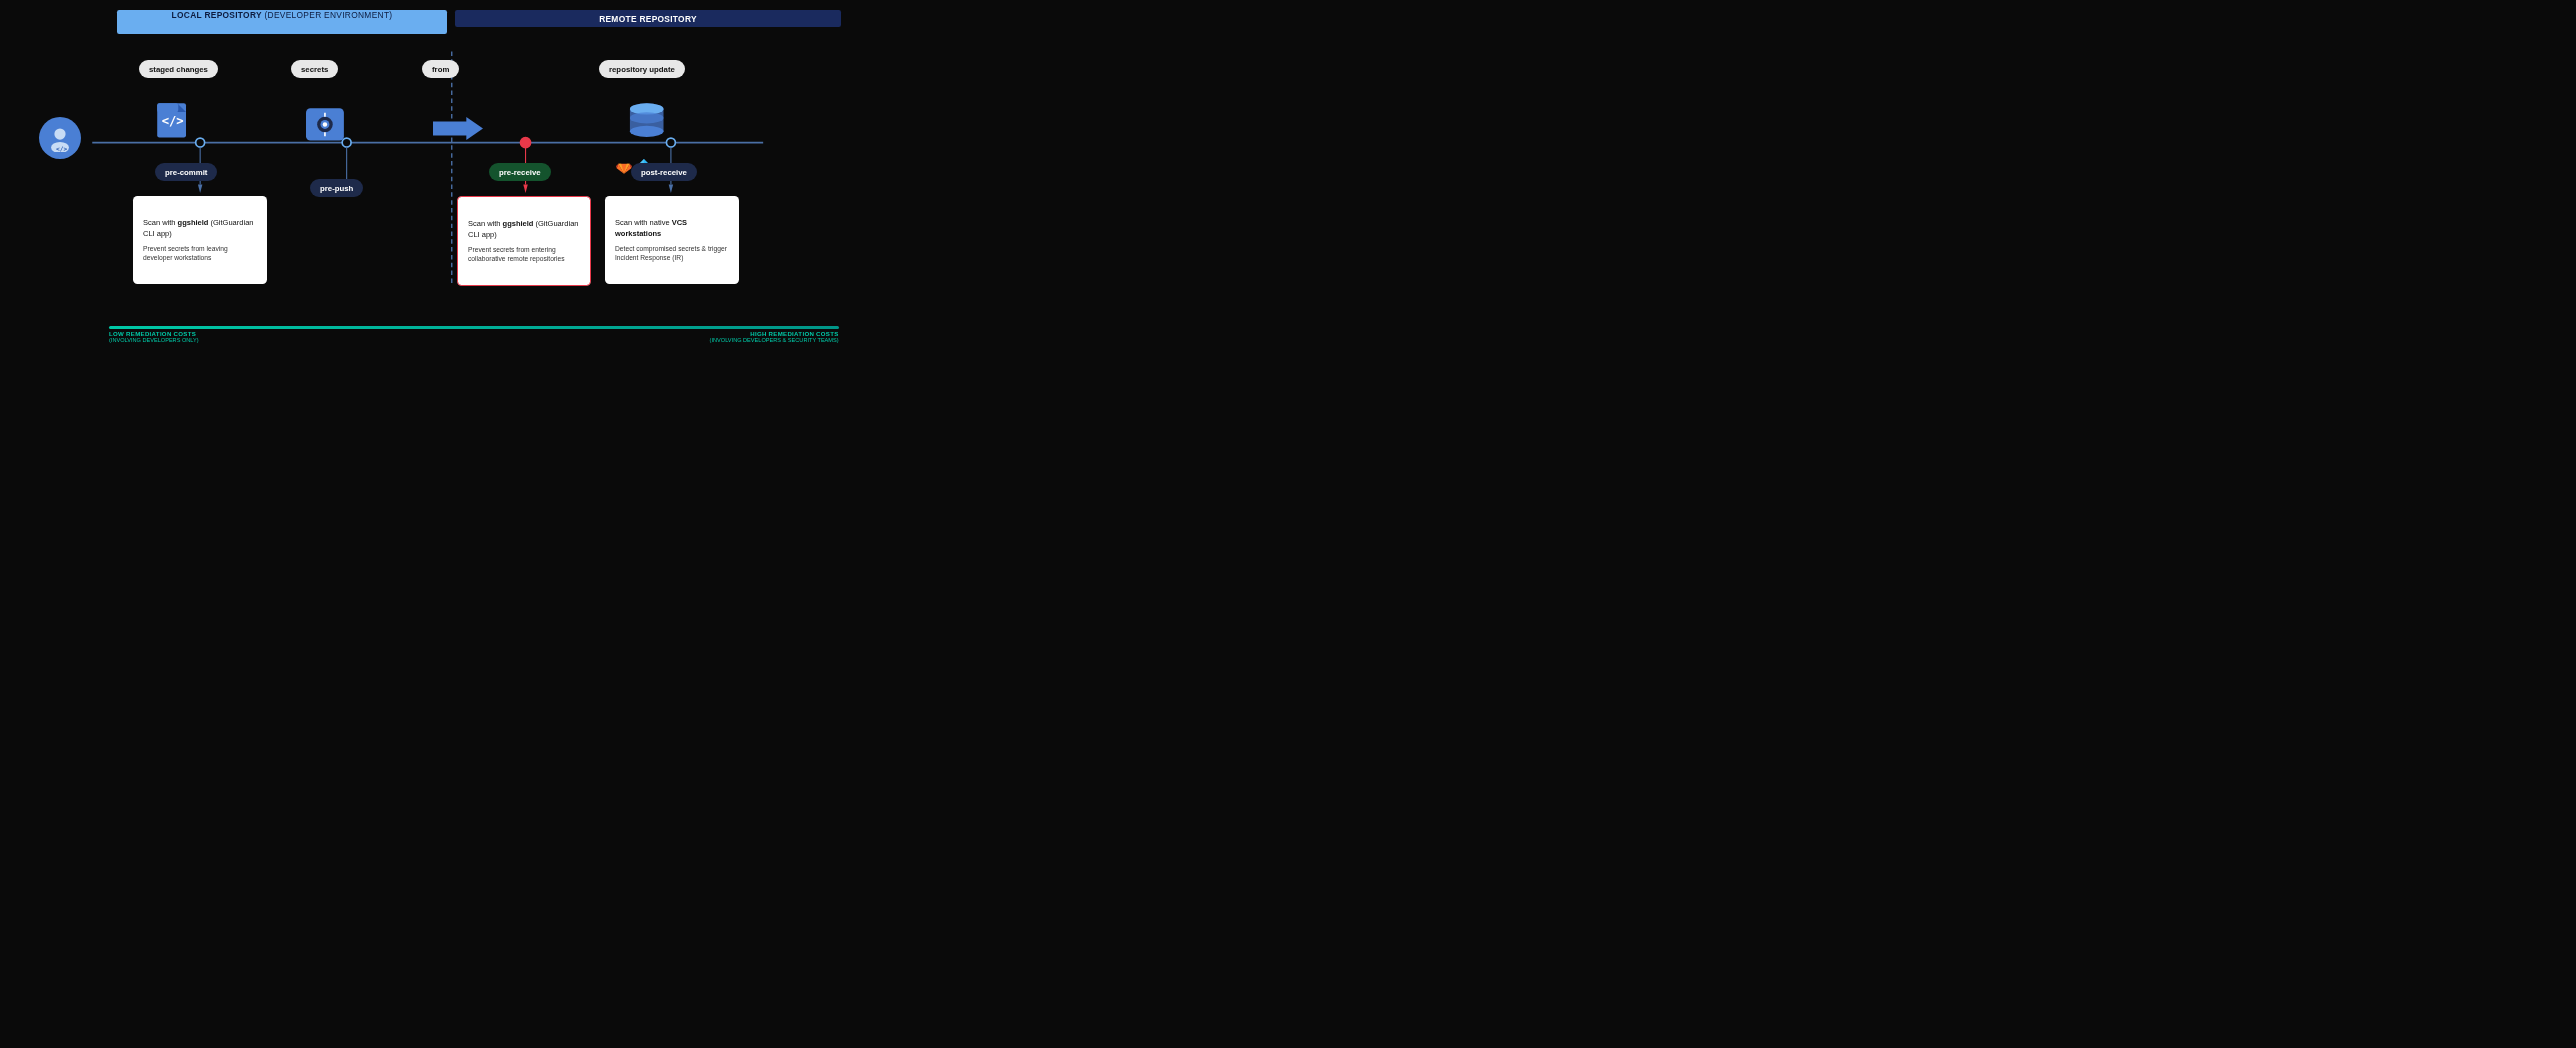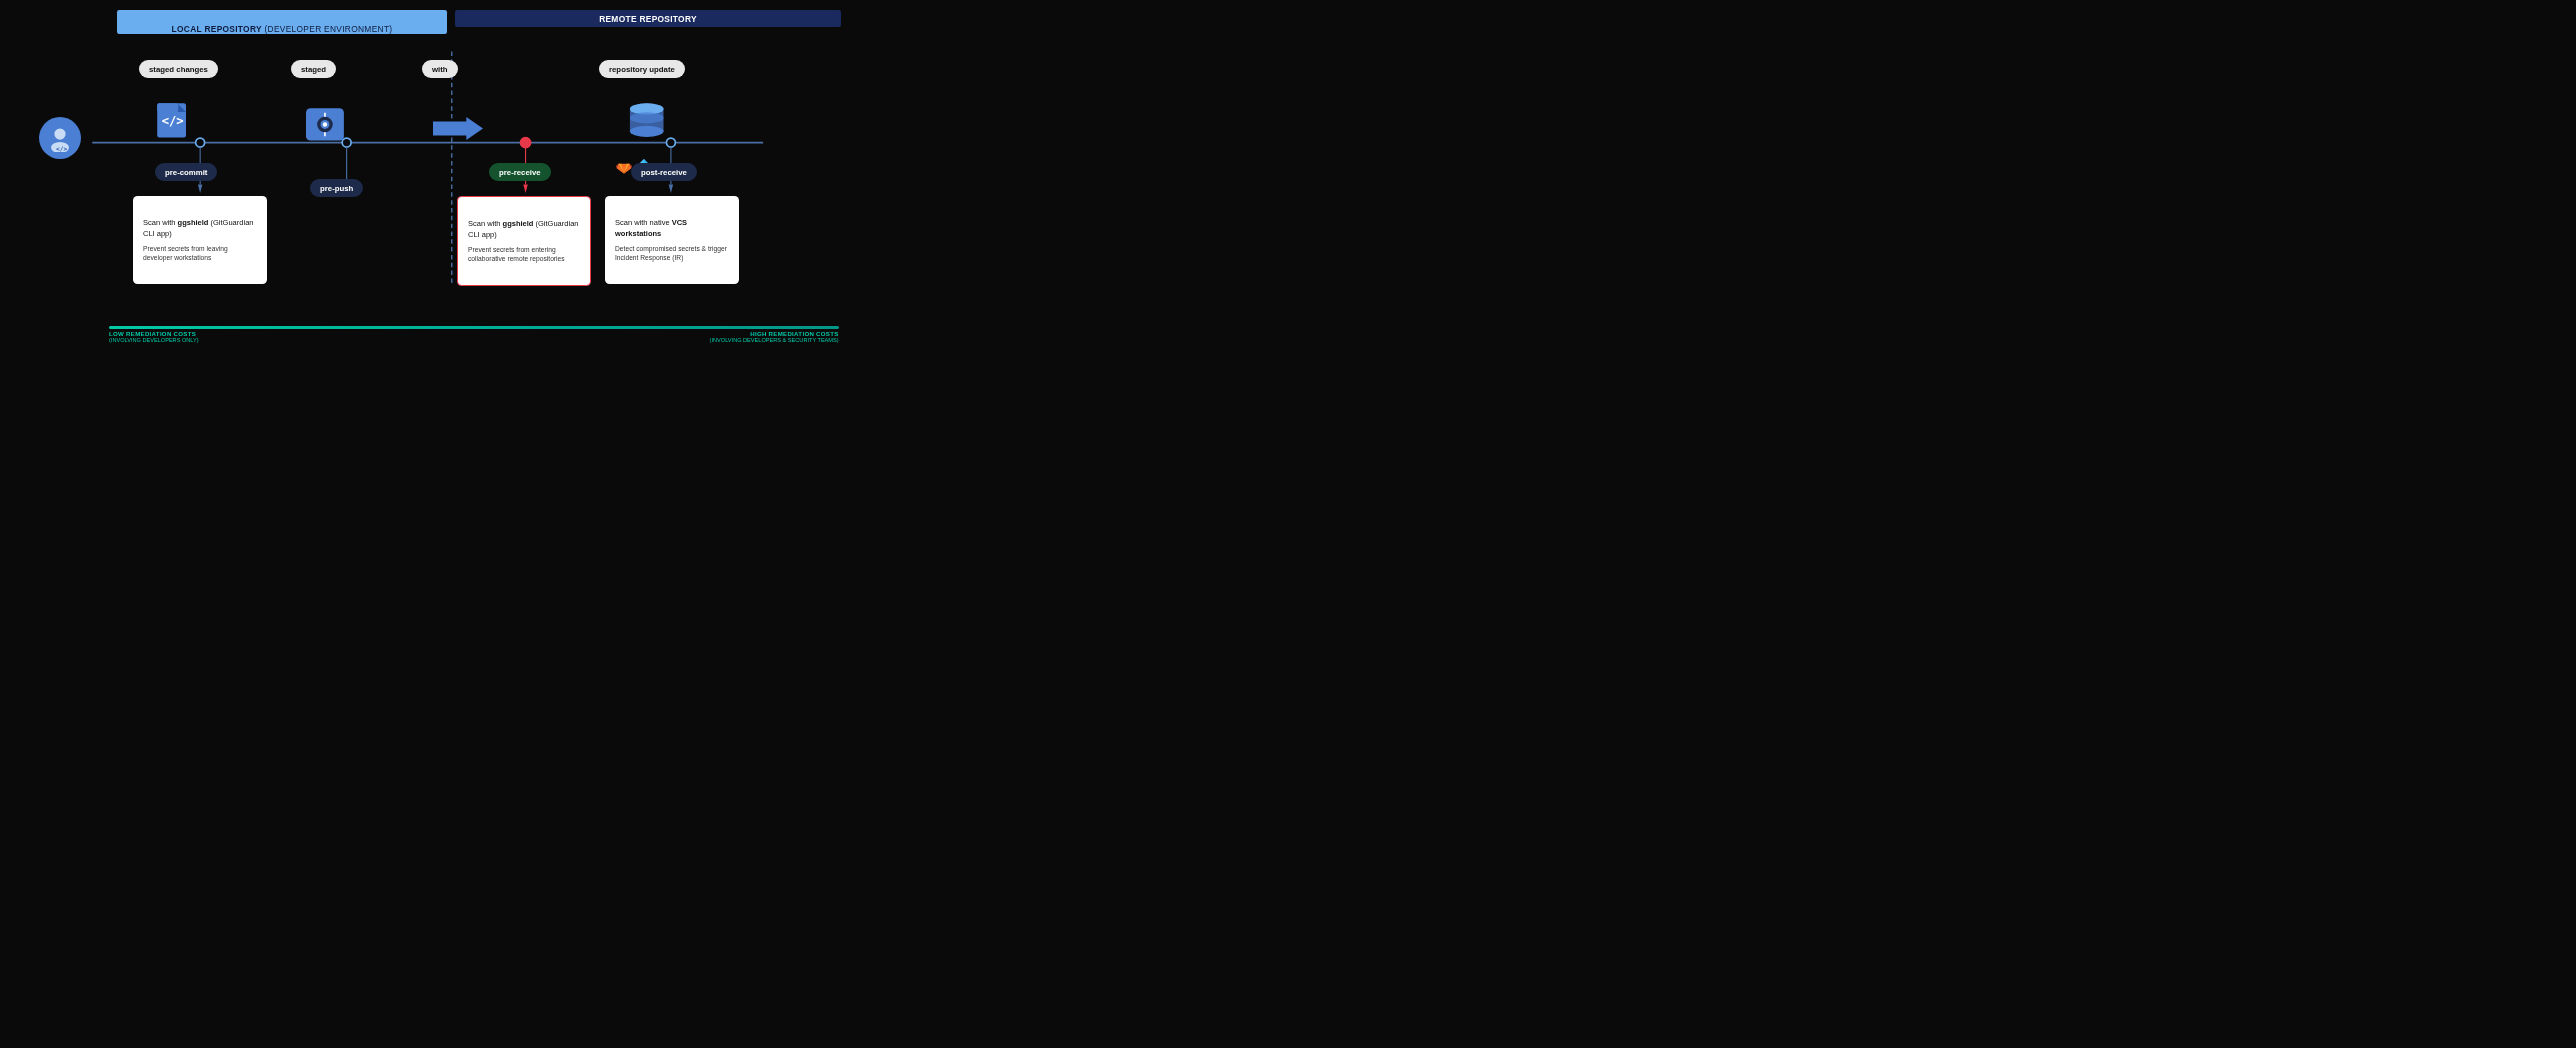--- a/index.html
+++ b/index.html
@@ -22,21 +22,21 @@
     
     .header-local {
       position: absolute;
       top: 10px;
       left: 117px;
       width: 330px;
       height: 23.5px;
       background: #6aaef0;
       border-radius: 2.2px;
       display: flex;
-      align-items: flex-end;
+      align-items: flex-start;
       justify-content: center;
     }
     .header-local span {
       color: #0d1b3e;
       font-size: 8.4px;
       font-weight: 700;
       letter-spacing: 0.3px;
     }
 
     .header-remote {
@@ -274,36 +274,36 @@
   <div class="code-file-icon">
     <svg viewBox="0 0 65 75" width="36" height="42">
       <rect x="4" y="0" width="52" height="62" rx="4" fill="#4a7fd4"></rect>
       <polygon points="40,0 56,16 40,16" fill="#2a5ab0"></polygon>
       <rect x="4" y="0" width="38" height="16" rx="4" fill="#4a7fd4"></rect>
       <text x="32" y="40" text-anchor="middle" font-size="22" fill="white" font-family="monospace" font-weight="bold">&lt;/&gt;</text>
     </svg>
   </div>
 
   <div class="stage-bubble" style="top: 60px; left: 291px;">
-    <span>staged</span>
+    <span>secrets</span>
   </div>
 
   <div class="commit-icon">
     <svg viewBox="0 0 70 68" width="39" height="38">
       <rect x="0" y="4" width="68" height="58" rx="8" fill="#4a7fd4"></rect>
       <circle cx="34" cy="33" r="14" fill="#1e2a4a"></circle>
       <circle cx="34" cy="33" r="8" fill="#4a7fd4"></circle>
       <circle cx="34" cy="33" r="4" fill="white"></circle>
       <line x1="34" y1="19" x2="34" y2="12" stroke="white" stroke-width="3"></line>
       <line x1="34" y1="47" x2="34" y2="54" stroke="white" stroke-width="3"></line>
     </svg>
   </div>
 
   <div class="stage-bubble" style="top: 60px; left: 422px;">
-    <span>with</span>
+    <span>from</span>
   </div>
 
   <div class="push-arrow">
     <svg viewBox="0 0 90 45" width="50" height="25">
       <polygon points="0,10 60,10 60,2 90,22.5 60,43 60,35 0,35" fill="#4a7fd4"></polygon>
     </svg>
   </div>
 
   <div class="stage-bubble" style="top: 60px; left: 599px;">
     <span>repository update</span>

